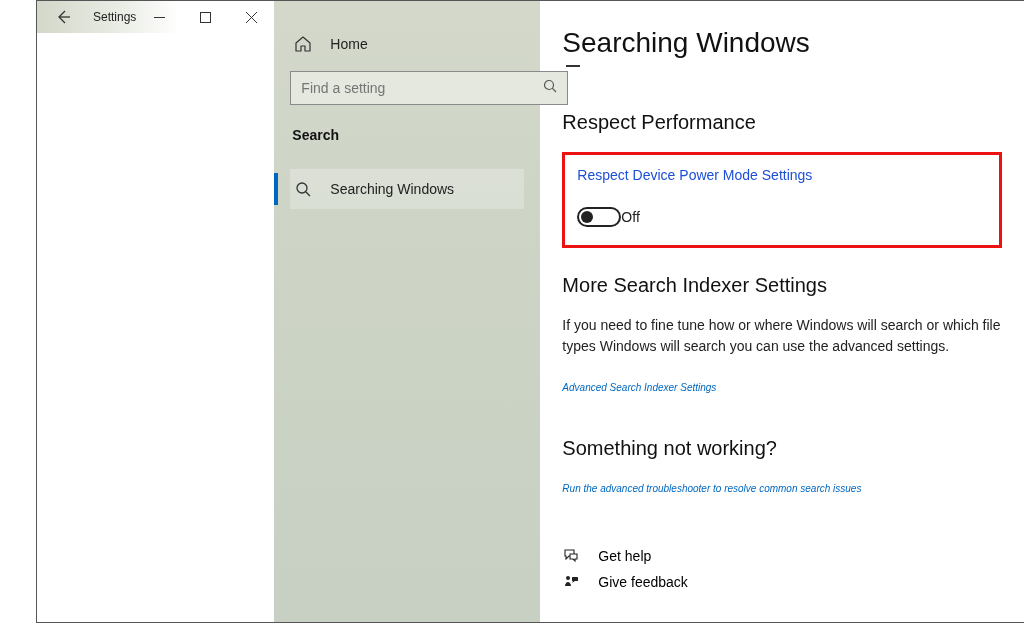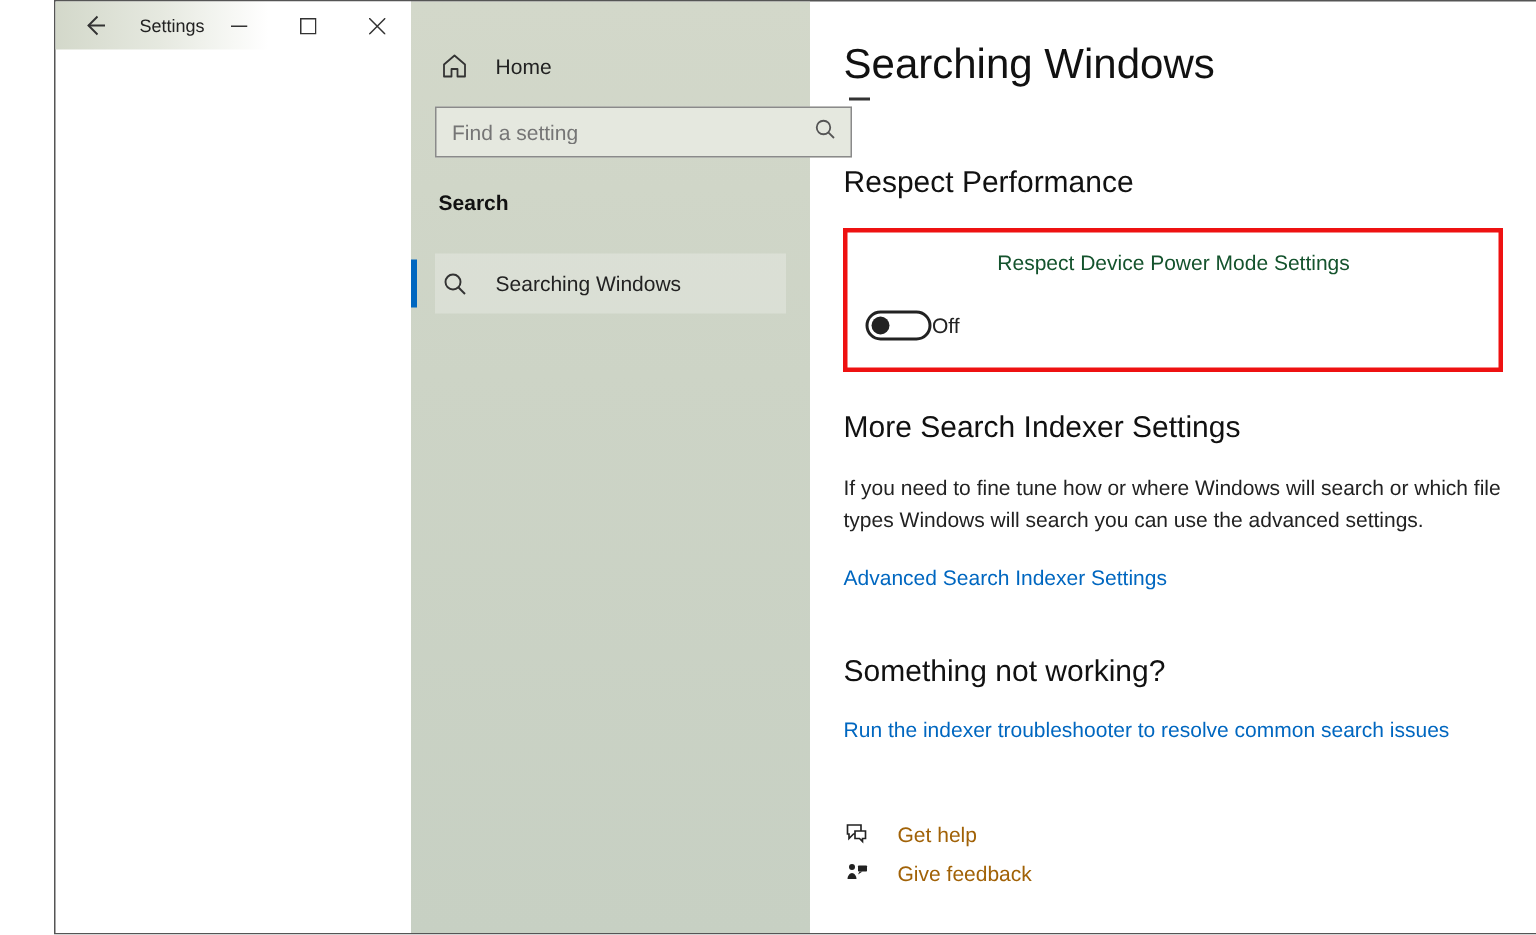--- a/index.html
+++ b/index.html
@@ -22,30 +22,30 @@
   .category-label { font-size: 14px; font-weight: 600; margin: 4px 0 26px 2px; color: #111; }
   .nav-item { display: flex; align-items: center; gap: 18px; height: 40px; font-size: 14px; color: #222; position: relative; padding-left: 4px; margin-bottom: 6px; }
   .nav-item .icon-slot { width: 18px; display: flex; justify-content: center; }
   .nav-item.active::before { content: ""; position: absolute; left: -16px; top: 4px; bottom: 4px; width: 4px; background: #0067c0; }
   .nav-item.active { background: rgba(255,255,255,0.25); }
   .content { flex: 1; padding: 26px 20px 20px 22px; overflow-y: auto; position: relative; }
   .page-title { font-size: 28px; font-weight: 400; color: #111; margin-bottom: 6px; }
   .tiny-underline { width: 14px; height: 2px; background: #333; margin-bottom: 44px; margin-left: 4px; }
   .section-h { font-size: 20px; font-weight: 400; color: #111; margin-bottom: 18px; }
   .highlight-box { border: 3px solid #e11; padding: 12px 12px 18px 12px; width: 440px; margin-bottom: 26px; }
-  .sub-label { font-size: 14px; color: #14532d; margin-bottom: 24px; text-align: center; }
+  .sub-label { font-size: 14px; color: #1d4ed8; margin-bottom: 24px; }
   .toggle-row { display: flex; align-items: center; }
   .toggle { width: 44px; height: 20px; border: 2px solid #222; border-radius: 12px; position: relative; background: #fff; }
   .toggle .knob { position: absolute; left: 2px; top: 2px; width: 12px; height: 12px; border-radius: 50%; background: #222; }
   .toggle-state { font-size: 14px; color: #222; }
   .para { font-size: 14px; color: #222; line-height: 1.5; max-width: 460px; margin-bottom: 20px; }
-  .link { color: #0067c0; font-size: 14px; display: inline-block; margin-bottom: 14px; }
+  .link { color: #0067c0; font-size: 10px; display: inline-block; margin-bottom: 14px; font-style: italic; }
   .help-row { display: flex; align-items: center; gap: 18px; margin-top: 10px; margin-bottom: 10px; }
   .help-row .icon-slot { width: 18px; display: flex; justify-content: center; color: #222; }
-  .help-link { color: #a16207; font-size: 14px; text-align: center; }
+  .help-link { color: #000000; font-size: 14px; text-align: center; }
   .spacer-lg { height: 30px; }
   .scrollbar { position: absolute; right: 2px; top: 40px; width: 4px; height: 560px; background: #e0e0e0; }
   .scrollbar-thumb { position: absolute; right: 0; top: 350px; width: 4px; height: 200px; background: #b0b0b0; }
 </style>
 </head>
 <body>
 
 <div class="window">
 
   <div class="titlebar">
@@ -132,21 +132,21 @@
         </div>
       </div>
 
       <h2 class="section-h">More Search Indexer Settings</h2>
       <p class="para">If you need to fine tune how or where Windows will search or which file types Windows will search you can use the advanced settings.</p>
       <a class="link">Advanced Search Indexer Settings</a>
 
       <div class="spacer-lg"></div>
 
       <h2 class="section-h">Something not working?</h2>
-      <a class="link">Run the indexer troubleshooter to resolve common search issues</a>
+      <a class="link">Run the advanced troubleshooter to resolve common search issues</a>
 
       <div class="spacer-lg"></div>
 
       <div class="help-row">
         <span class="icon-slot">
           <svg width="16" height="16" viewBox="0 0 16 16">
               <path d="M2 2h9v6H6l-3 3V8H2z" stroke="#222" stroke-width="1.1" fill="none"></path>
               <path d="M7 6h7v5h-2v2l-2-2H7z" stroke="#222" stroke-width="1.1" fill="#fff"></path>
             </svg>
         </span>

